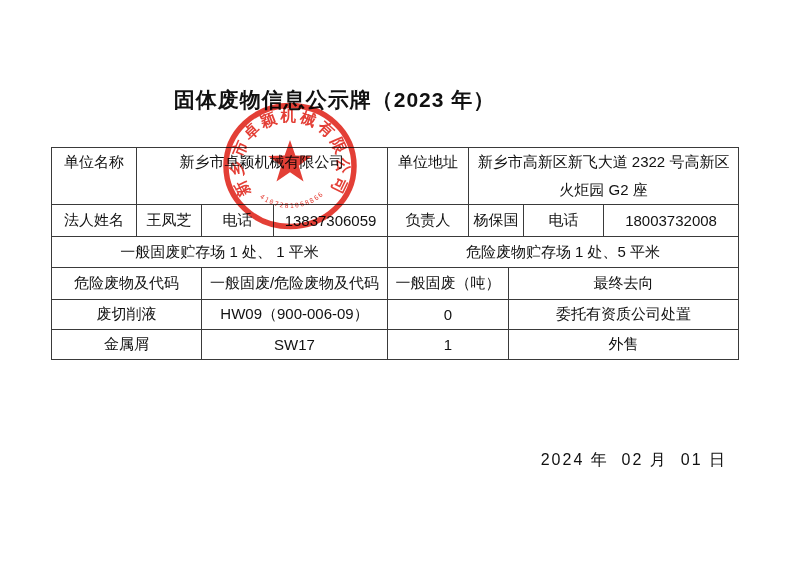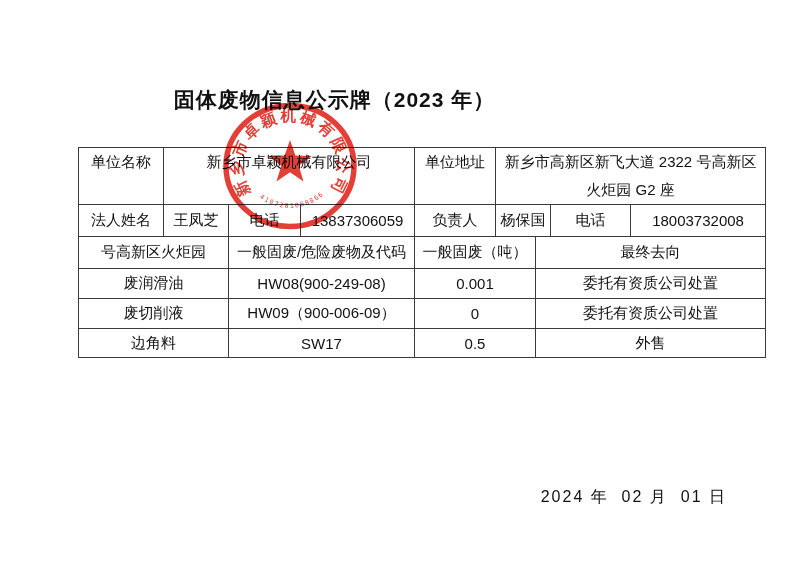--- a/index.html
+++ b/index.html
@@ -14,21 +14,21 @@
   .page-title {
     position: absolute;
     top: 86px; left: 0; width: 669px;
     text-align: center;
     font-size: 21px;
     font-weight: bold;
     letter-spacing: 1px;
   }
   table.notice {
     position: absolute;
-    left: 78px; top: 147px;
+    left: 51px; top: 147px;
     width: 687px;
     border-collapse: collapse;
     table-layout: fixed;
     font-size: 15px;
   }
   table.notice td {
     border: 1px solid #3a3a3a;
     text-align: center;
     vertical-align: middle;
     padding: 0 2px;
@@ -38,21 +38,20 @@
     vertical-align: top;
     line-height: 28px;
   }
   td.val-left { text-align: left; padding-left: 8px; }
   .date-line {
     position: absolute;
     top: 450px; right: 73px;
     font-size: 16px;
     letter-spacing: 2px;
     white-space: pre;
-    margin-top: 37px;
   }
   .seal {
     position: absolute;
     left: 220px; top: 101px;
     width: 140px; height: 131px;
     opacity: 0.88;
     mix-blend-mode: multiply;
     pointer-events: none;
   }
 </style>
@@ -83,42 +82,40 @@
   <tr style="height:32px">
     <td>法人姓名</td>
     <td>王凤芝</td>
     <td>电话</td>
     <td>13837306059</td>
     <td>负责人</td>
     <td colspan="2">杨保国</td>
     <td>电话</td>
     <td>18003732008</td>
   </tr>
+  <tr style="height:31px">
+    <td colspan="4">一般固废贮存场 1 处、 1 平米</td>
+    <td colspan="5">危险废物贮存场 1 处、5 平米</td>
+  </tr>
   <tr style="height:32px">
-    <td colspan="2">号高新区火炬园</td>
+    <td colspan="2">危险废物及代码</td>
     <td colspan="2">一般固废/危险废物及代码</td>
     <td colspan="2">一般固废（吨）</td>
     <td colspan="3">最终去向</td>
-  </tr>
-  <tr style="height:30px">
-    <td colspan="2">废润滑油</td>
-    <td colspan="2">HW08(900-249-08)</td>
-    <td colspan="2">0.001</td>
-    <td colspan="3">委托有资质公司处置</td>
   </tr>
   <tr style="height:30px">
     <td colspan="2">废切削液</td>
     <td colspan="2">HW09（900-006-09）</td>
     <td colspan="2">0</td>
     <td colspan="3">委托有资质公司处置</td>
   </tr>
-  <tr style="height:29px">
-    <td colspan="2">边角料</td>
+  <tr style="height:30px">
+    <td colspan="2">金属屑</td>
     <td colspan="2">SW17</td>
-    <td colspan="2">0.5</td>
+    <td colspan="2">1</td>
     <td colspan="3">外售</td>
   </tr>
 </tbody>
   </table>
 
 <div class="date-line">2024 年  02 月  01 日</div>
 
 <svg class="seal" viewBox="0 0 140 131" xmlns="http://www.w3.org/2000/svg" aria-hidden="true">
   <g fill="none" stroke="#e0241a">
     <ellipse cx="70" cy="65" rx="64" ry="60.5" stroke-width="5.5"></ellipse>

